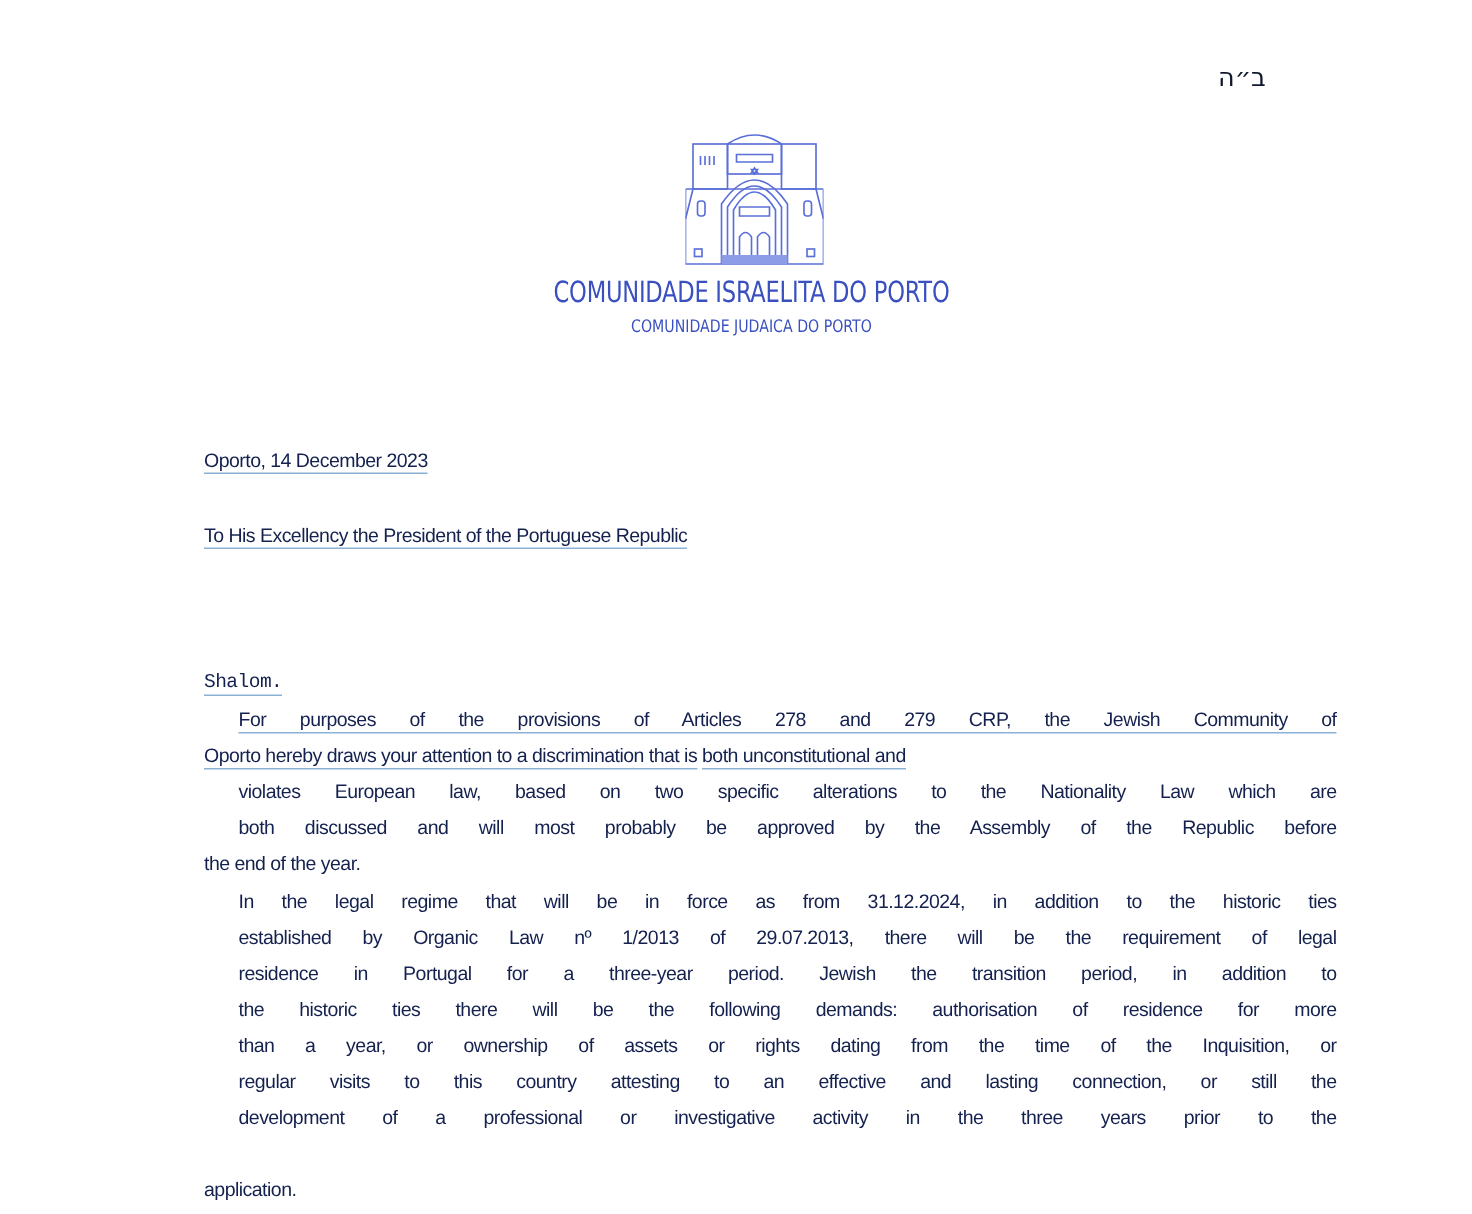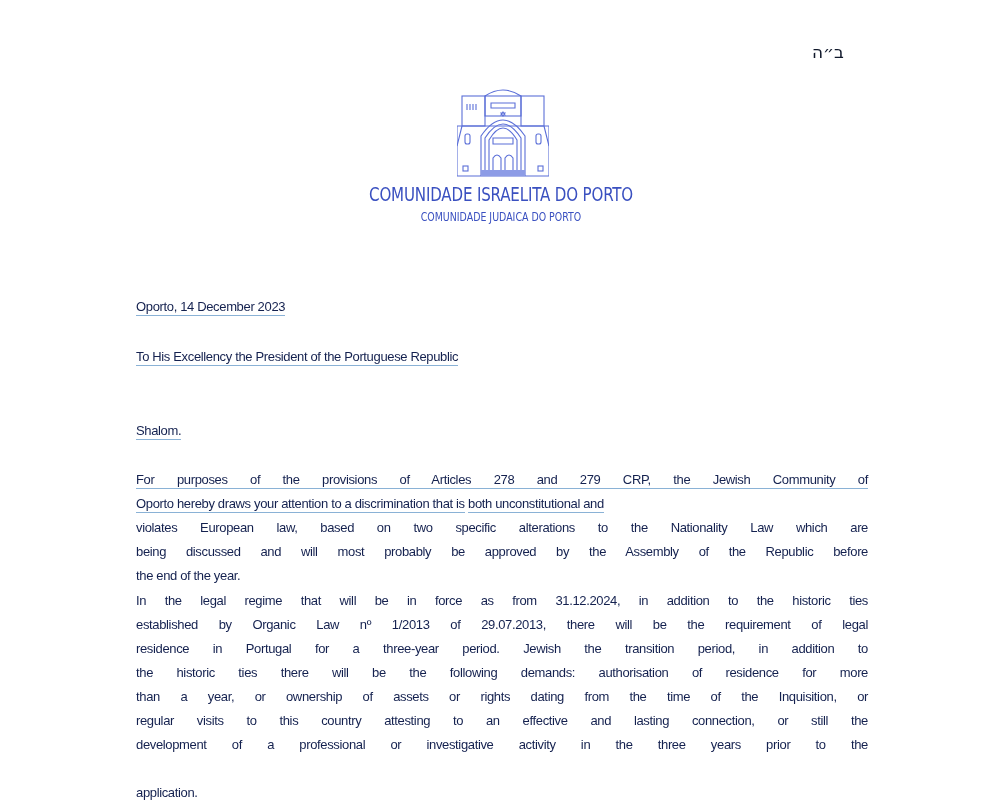--- a/index.html
+++ b/index.html
@@ -7,21 +7,21 @@
          font-family:"Liberation Sans", sans-serif; color:#0f1e4a; }
   .bh { position:absolute; left:812px; top:42px; font-family:"DejaVu Sans", sans-serif;
         font-size:17px; color:#0f172a; direction:rtl; }
   .logo { position:absolute; left:457px; top:86px; width:92px; height:92px; }
   .org-title { position:absolute; left:0; width:1002px; top:183px; text-align:center;
         font-size:19.5px; color:#3a50c0; letter-spacing:-0.2px; font-family:"DejaVu Sans Condensed","DejaVu Sans", sans-serif; transform:scaleX(0.86); transform-origin:center; }
   .org-sub { position:absolute; left:0; width:1002px; top:210px; text-align:center;
         font-size:11.5px; color:#3a50c0; font-family:"DejaVu Sans", sans-serif; transform:scaleX(0.82); transform-origin:center; }
   .ul { text-decoration:none; border-bottom:1.5px solid #8ab2d6; padding-bottom:1px; }
   .line { position:absolute; left:136px; font-size:13px; color:#14214f; white-space:nowrap; letter-spacing:-0.35px; }
-  .just { width:732px; text-align:justify; text-align-last:justify; }
+  .just { width:732px; text-align:justify; text-align-last:justify;margin-left:23px; }
 </style>
 </head>
 <body>
 
 <div class="bh">ב״ה</div>
 
 <svg class="logo" viewBox="0 0 92 92" fill="none" stroke="#5b6fd8" stroke-width="1.1">
   <path d="M28 10 Q46 -2 64 10"></path>
   <rect x="5" y="10" width="23" height="30"></rect>
   <rect x="64" y="10" width="23" height="30"></rect>
@@ -41,27 +41,27 @@
   <rect x="24" y="84" width="44" height="6" fill="#8d9ce6" stroke="none"></rect>
   <rect x="6" y="80" width="5" height="5"></rect>
   <rect x="81" y="80" width="5" height="5"></rect>
 </svg>
 
 <div class="org-title">COMUNIDADE ISRAELITA DO PORTO</div>
 <div class="org-sub">COMUNIDADE JUDAICA DO PORTO</div>
 
 <div class="line" style="top:299px;"><span class="ul">Oporto, 14 December 2023</span></div>
 <div class="line" style="top:349px;text-align:right;"><span class="ul">To His Excellency the President of the Portuguese Republic</span></div>
-<div class="line" style="top:423px;"><span class="ul">Shalom.</span></div>
+<div class="line" style="top:447px;font-family:Liberation Mono, monospace;"><span class="ul">Shalom.</span></div>
 
 <div>
   <div class="line just" style="top:472px;"><span class="ul" style="display:inline-block;width:732px;text-align:justify;text-align-last:justify;">For purposes of the provisions of Articles 278 and 279 CRP, the Jewish Community of</span></div>
   <div class="line" style="top:496px;"><span class="ul">Oporto hereby draws your attention to a discrimination that is</span> <span class="ul">both unconstitutional and</span></div>
   <div class="line just" style="top:520px;">violates European law, based on two specific alterations to the Nationality Law which are</div>
-  <div class="line just" style="top:544px;">being discussed and will most probably be approved by the Assembly of the Republic before</div>
+  <div class="line just" style="top:544px;">both discussed and will most probably be approved by the Assembly of the Republic before</div>
   <div class="line" style="top:568px;">the end of the year.</div>
 </div>
 
 <div>
   <div class="line just" style="top:593px;">In the legal regime that will be in force as from 31.12.2024, in addition to the historic ties</div>
   <div class="line just" style="top:617px;">established by Organic Law nº 1/2013 of 29.07.2013, there will be the requirement of legal</div>
   <div class="line just" style="top:641px;">residence in Portugal for a three-year period. Jewish the transition period, in addition to</div>
   <div class="line just" style="top:665px;">the historic ties there will be the following demands: authorisation of residence for more</div>
   <div class="line just" style="top:689px;">than a year, or ownership of assets or rights dating from the time of the Inquisition, or</div>
   <div class="line just" style="top:713px;">regular visits to this country attesting to an effective and lasting connection, or still the</div>

